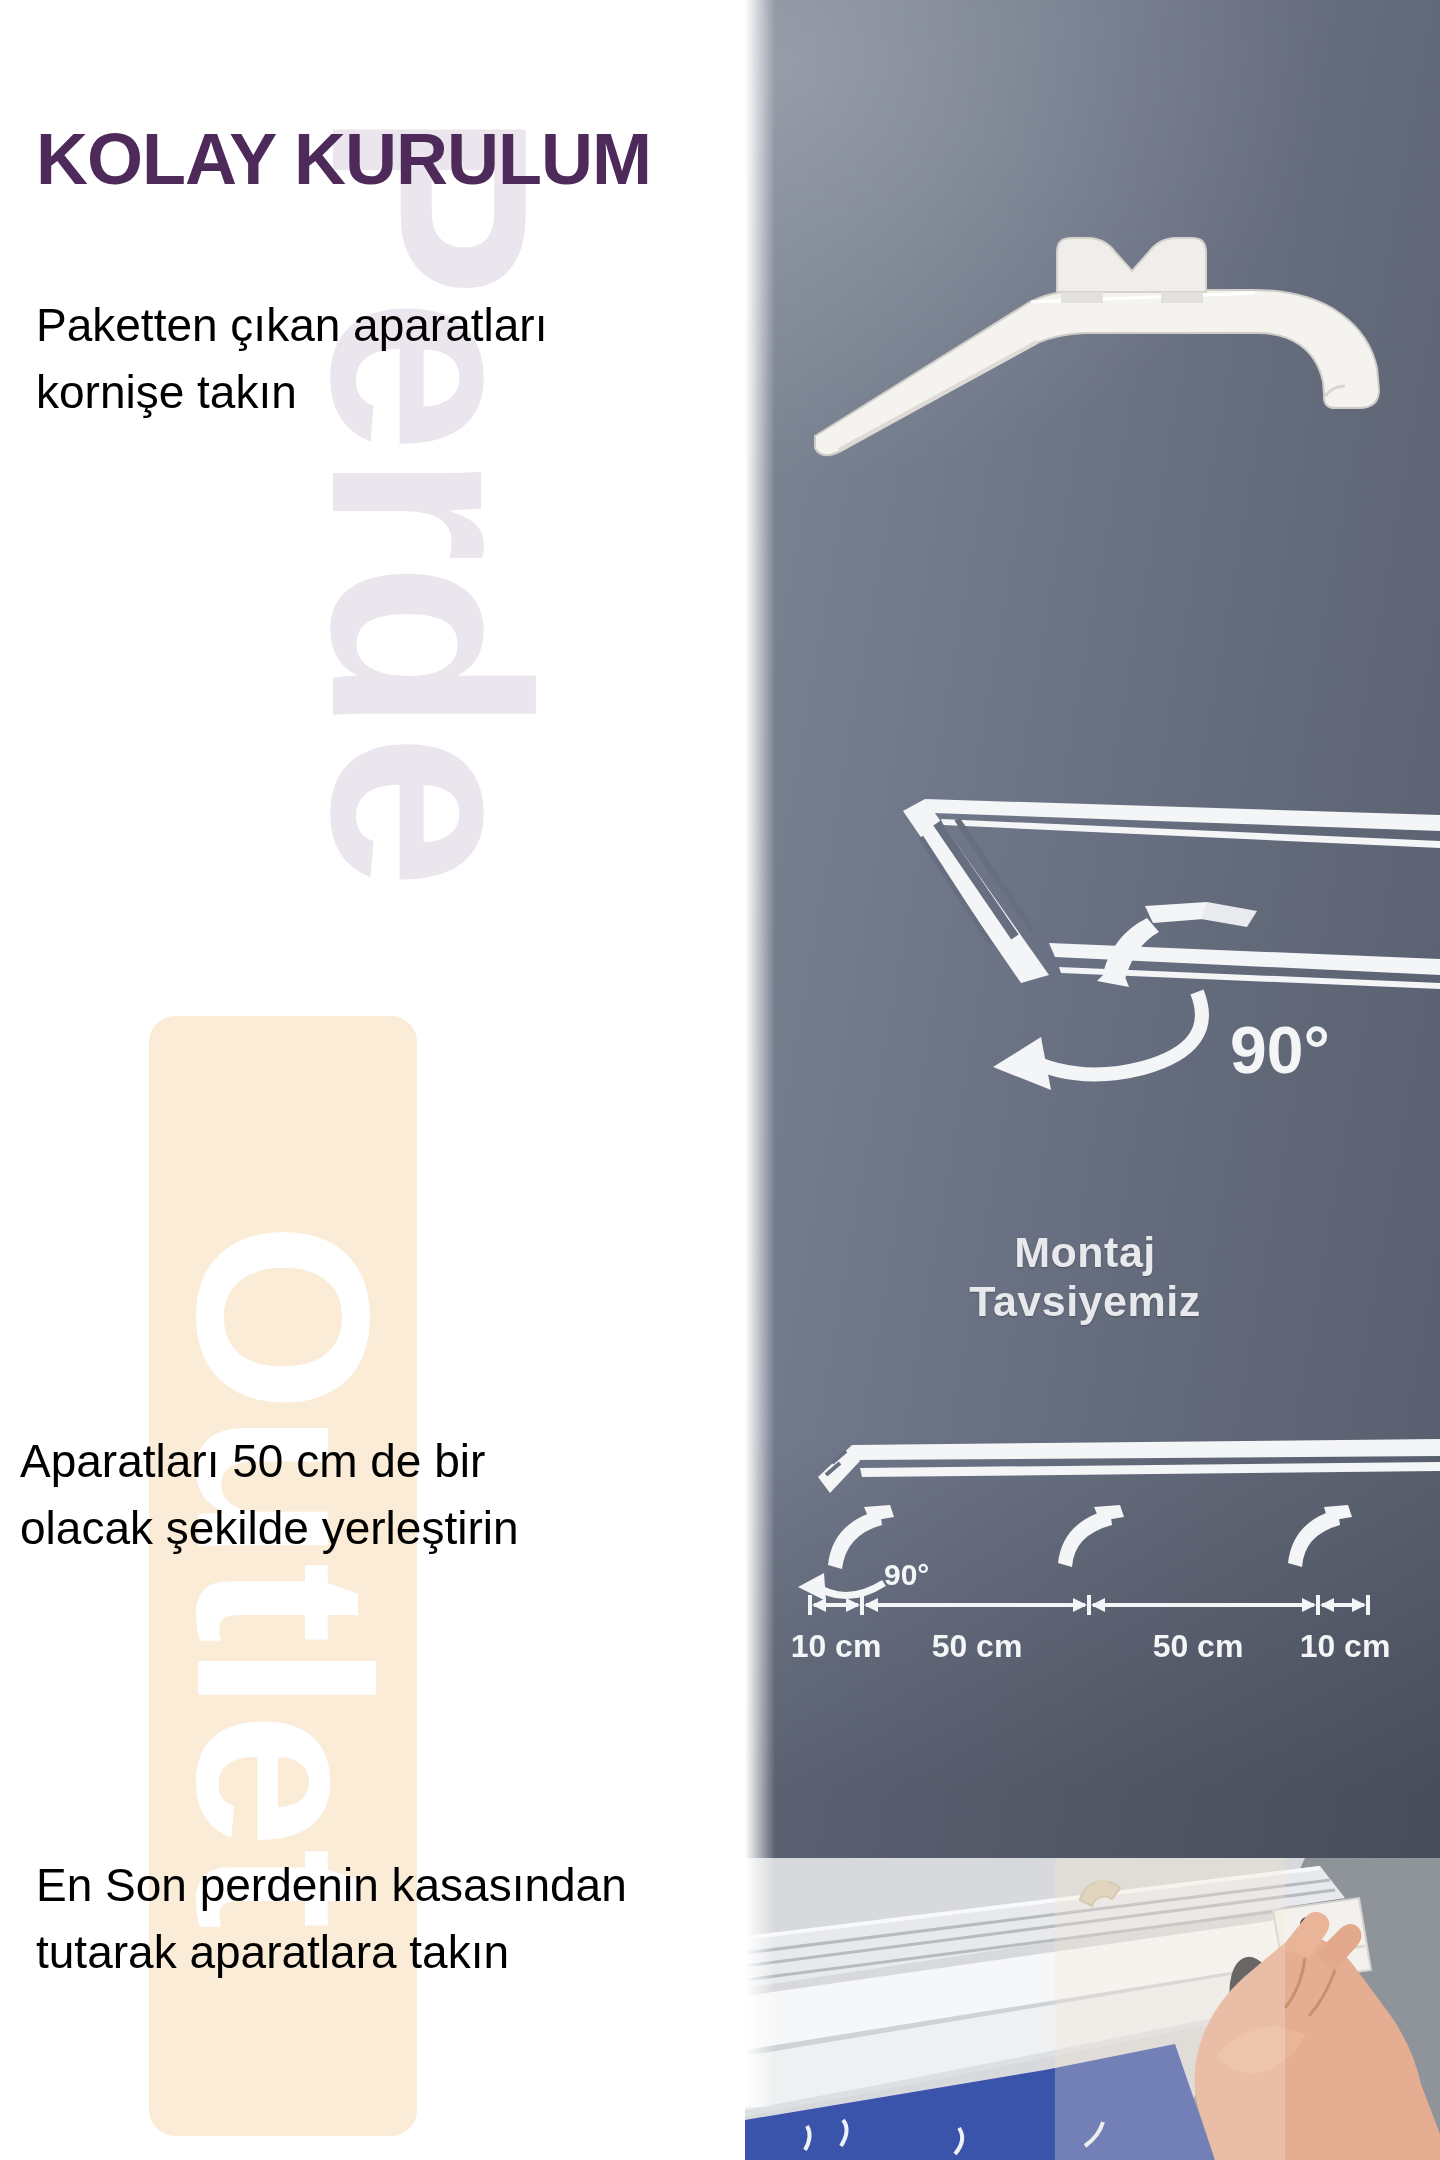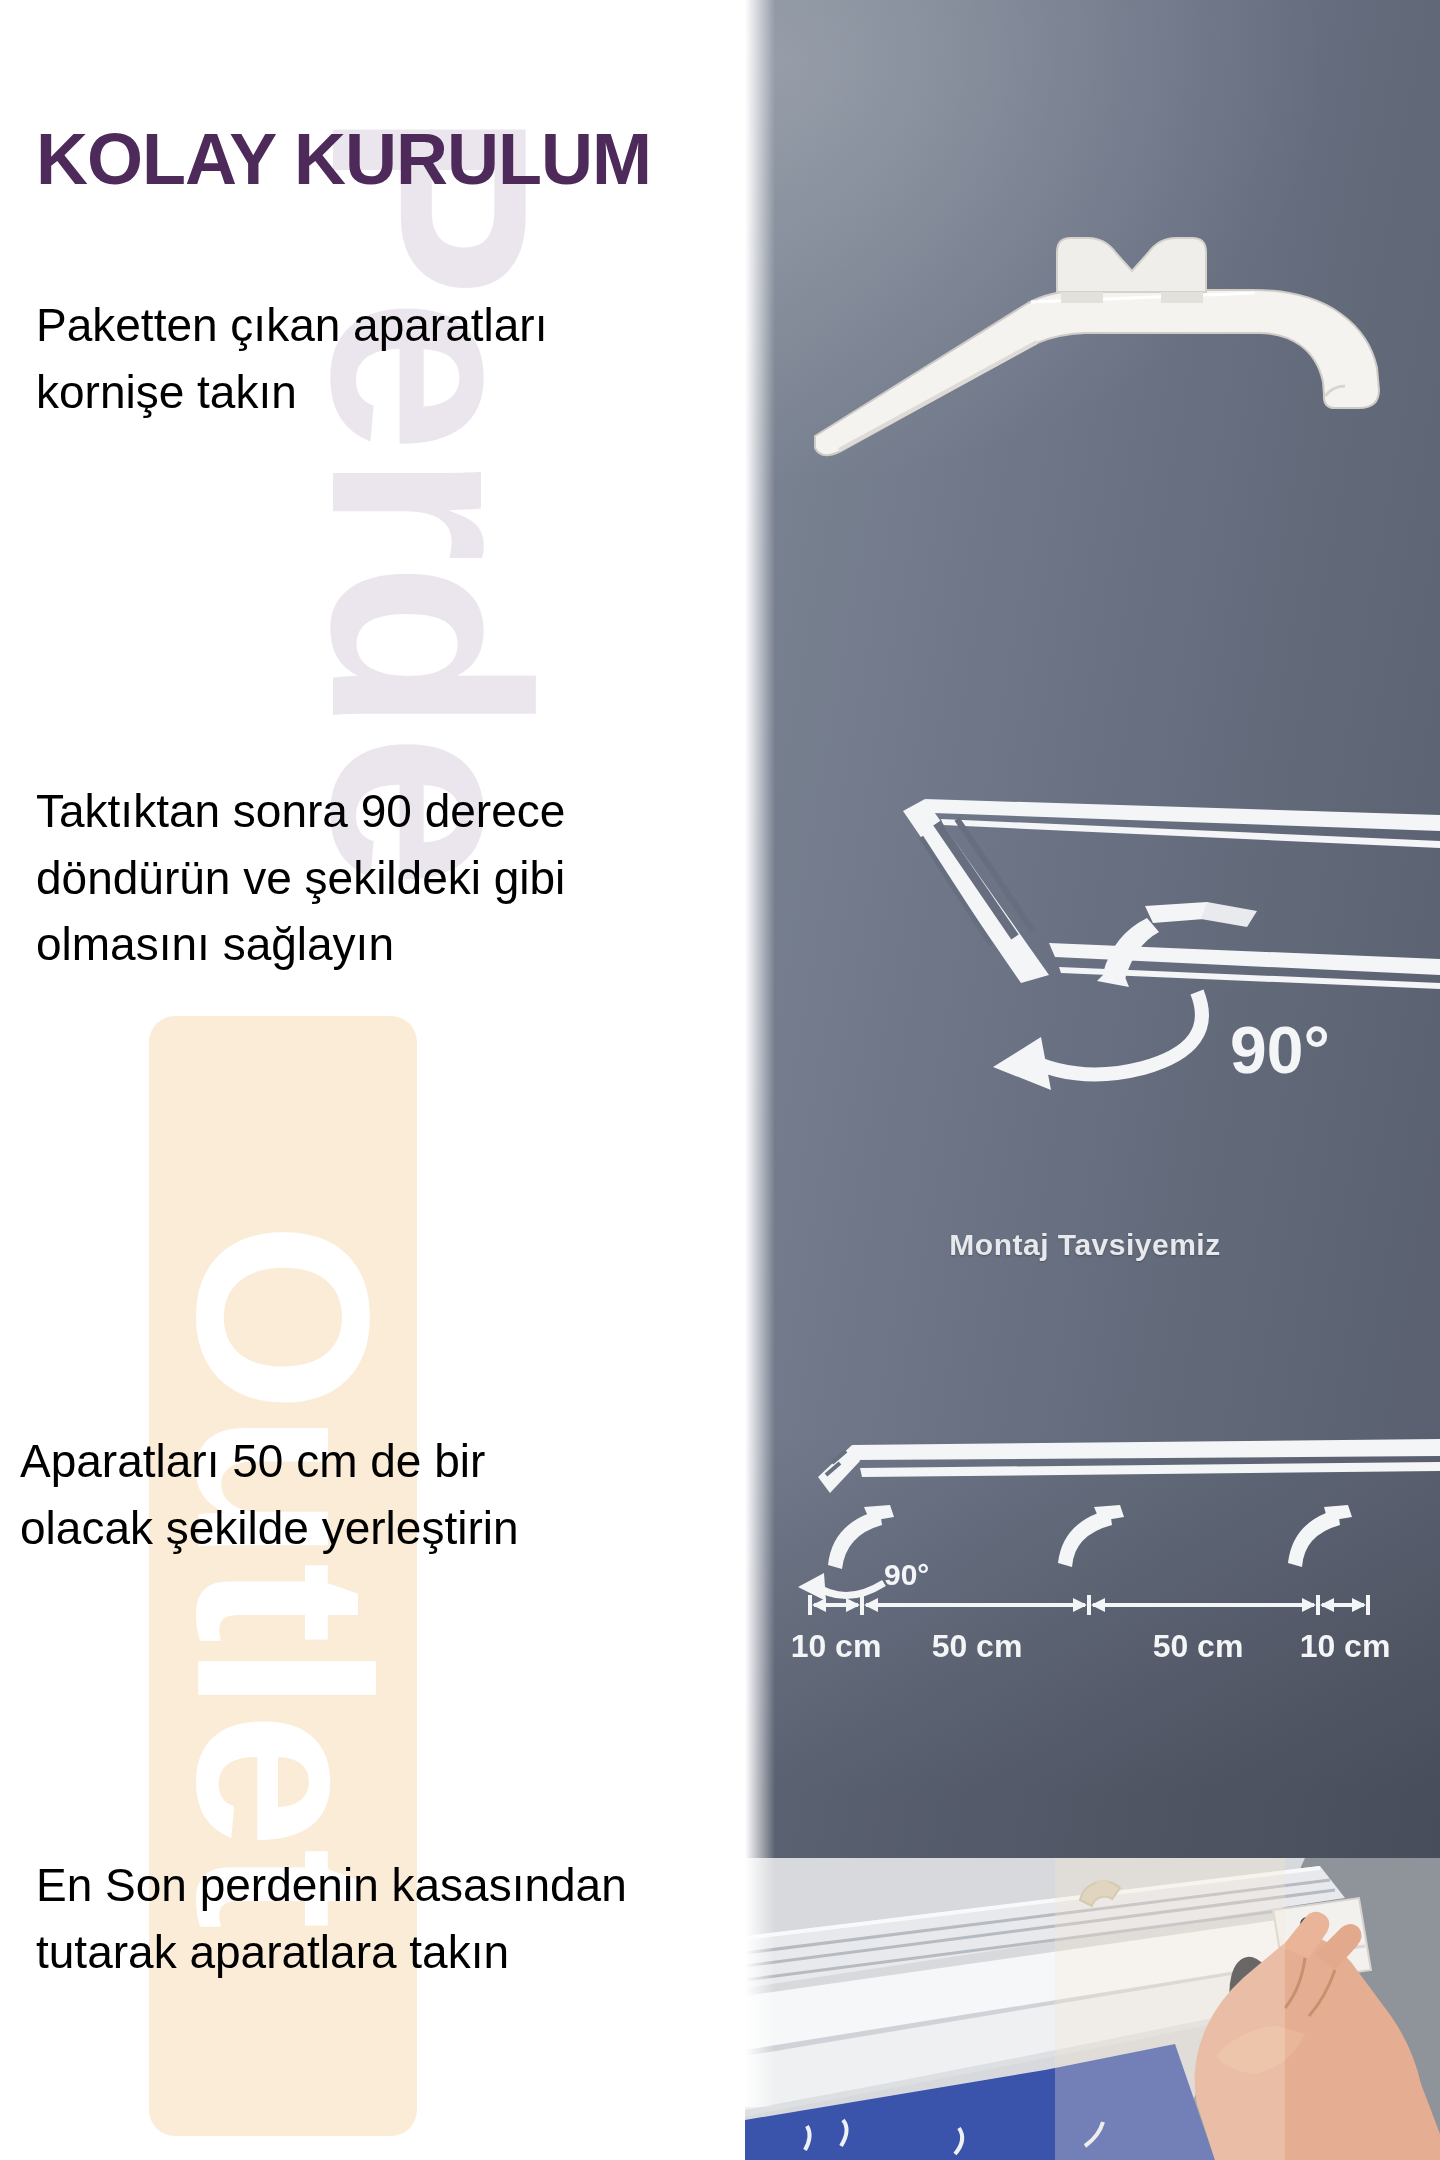--- a/index.html
+++ b/index.html
@@ -51,21 +51,21 @@
   }
   .photo-panel::before {
     content:""; position:absolute; left:0; top:0; width:30px; height:100%;
     background:linear-gradient(to right,#ffffff,rgba(255,255,255,0)); z-index:6;
   }
   .panel-item { position:absolute; }
   .svg-bracket   { left:40px;  top:200px;  z-index:2; }
   .svg-rotate    { left:100px; top:785px;  z-index:2; }
   .montaj-title  {
     left:175px; top:1228px; width:330px; z-index:2; text-align:center;
-    font-size:30px; font-weight:700; color:#e8e9ec; letter-spacing:0.5px;
+    font-size:43px; font-weight:700; color:#e8e9ec; letter-spacing:0.5px;
     text-shadow:0 1px 2px rgba(0,0,0,0.25);
   }
   .svg-measure   { left:35px;  top:1435px; z-index:2; }
   .svg-photo     { left:0;     top:1858px; z-index:2; }
 </style>
 </head>
 <body>
 
 <div class="canvas">
 
@@ -206,25 +206,20 @@
     </svg>
   </div>
 
   <div class="page-title">KOLAY KURULUM</div>
 
   <div class="step step-1">
     <div>Paketten çıkan aparatları</div>
     <div>kornişe takın</div>
   </div>
 
-  <div class="step step-2">
-    <div>Taktıktan sonra 90 derece</div>
-    <div>döndürün ve şekildeki gibi</div>
-    <div>olmasını sağlayın</div>
-  </div>
 
   <div class="step step-3">
     <div>Aparatları 50 cm de bir</div>
     <div>olacak şekilde yerleştirin</div>
   </div>
 
   <div class="step step-4">
     <div>En Son perdenin kasasından</div>
     <div>tutarak aparatlara takın</div>
   </div>

